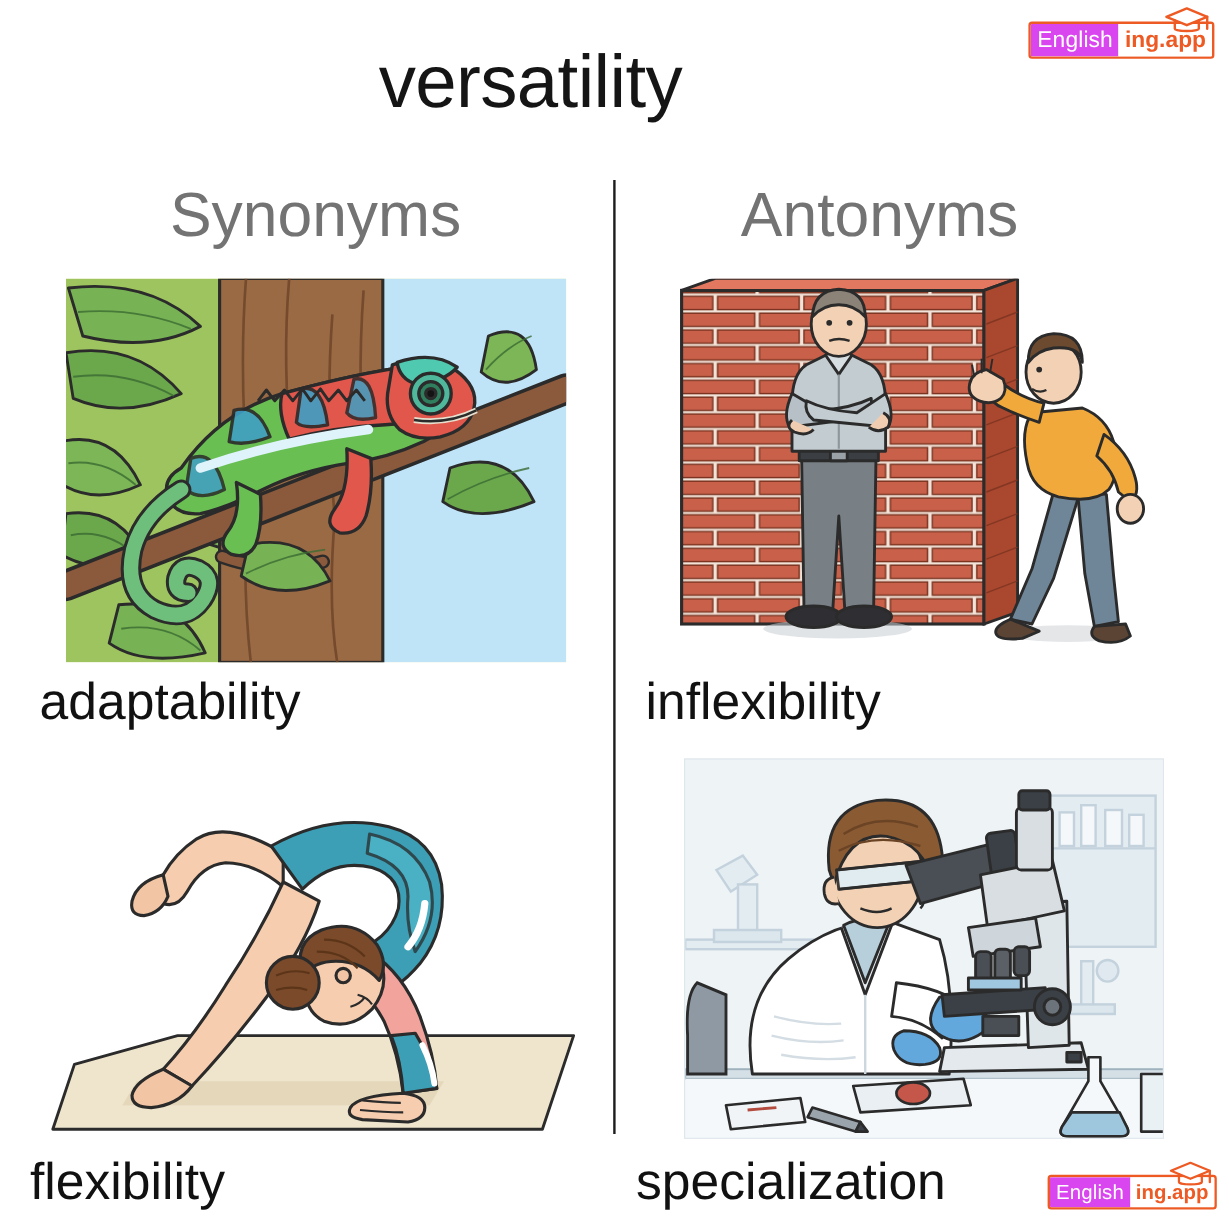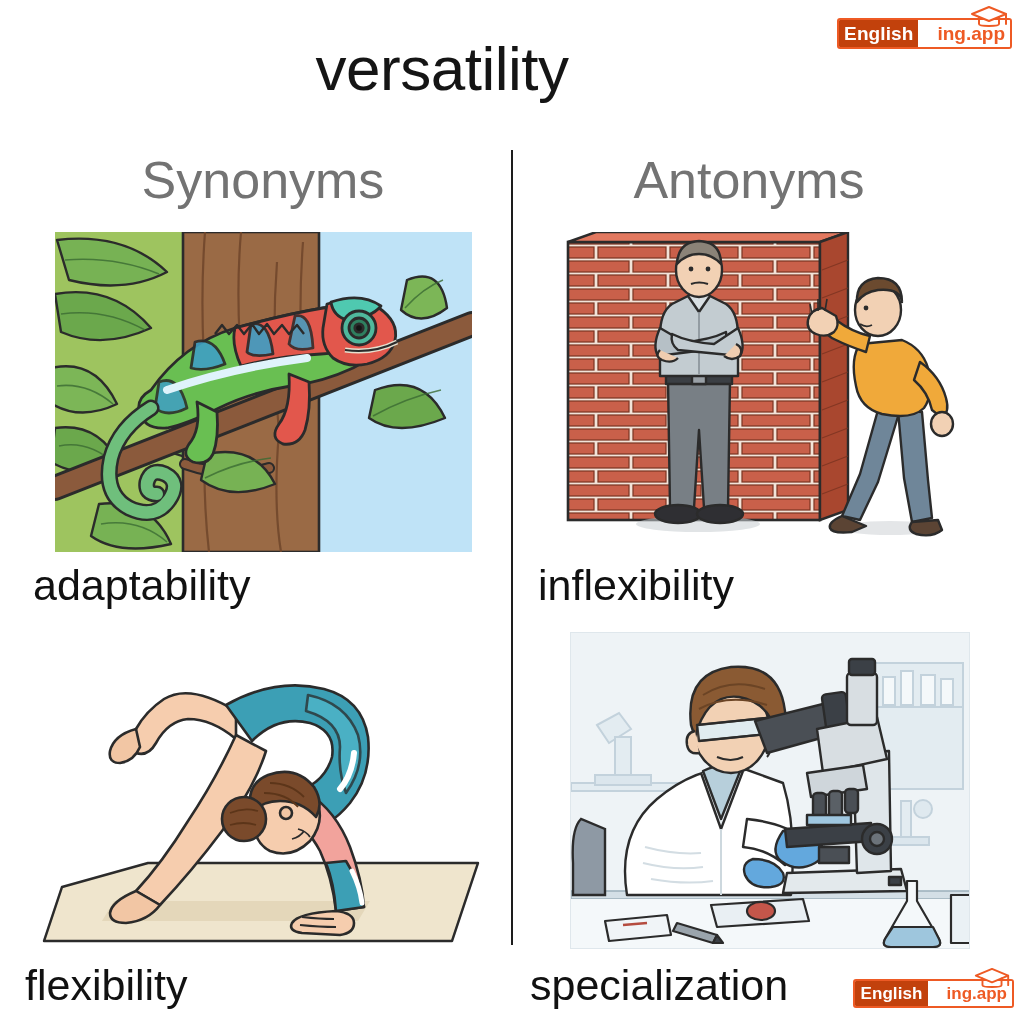--- a/index.html
+++ b/index.html
@@ -13,28 +13,28 @@
   #page { position: relative; width: 1024px; height: 1024px; background: #fff; }
 
   
   .logo { position: absolute; display: flex; align-items: center; z-index: 50; }
   .logo-box {
     display: flex; align-items: stretch;
     border: 2px solid #ee5a24; border-radius: 3px; overflow: hidden;
     background: #fff;
   }
   .logo-a {
-    background: #c2410c; color: #ffffff;
-    font-weight: bold; letter-spacing: .1px;
+    background: #d946ef; color: #ffffff;
+    font-weight: normal; letter-spacing: .1px;
     padding: 1px 5px 2px 5px; line-height: 1;
     display: flex; align-items: center;
   }
   .logo-b {
     background: #ffffff; color: #ee5a24;
-    font-weight: bold; padding: 1px 5px 2px 19px; line-height: 1;
+    font-weight: bold; padding: 1px 5px 2px 5px; line-height: 1;
     display: flex; align-items: center;
   }
   .cap { position: absolute; }
 
   #logo-top { top: 18px; right: 12px; }
   #logo-top .logo-a, #logo-top .logo-b { font-size: 19px; height: 27px; }
   #logo-top .cap { right: 2px; top: -14px; }
   #logo-bottom { bottom: 16px; right: 10px; }
   #logo-bottom .logo-a, #logo-bottom .logo-b { font-size: 17px; height: 25px; }
   #logo-bottom .cap { right: 2px; top: -13px; }
@@ -51,21 +51,21 @@
     position: absolute; left: 511px; top: 150px;
     width: 2px; height: 795px; background: #1d1d1d;
   }
 
   
   .col-head {
     position: absolute; top: 152px; font-size: 52px; color: #737373;
     font-weight: 400; text-align: center; width: 430px; line-height: 1.1;
   }
   #head-syn { left: 48px; }
-  #head-ant { left: 534px; }
+  #head-ant { left: 518px; }
 
   
   .caption {
     position: absolute; font-size: 43px; color: #111; text-align: left;
     width: 460px; line-height: 1.1;
   }
   #cap-adaptability { left: 33px;  top: 562px; }
   #cap-inflexibility { left: 538px; top: 562px; }
   #cap-flexibility   { left: 25px;  top: 962px; }
   #cap-specialization{ left: 530px; top: 962px; }

